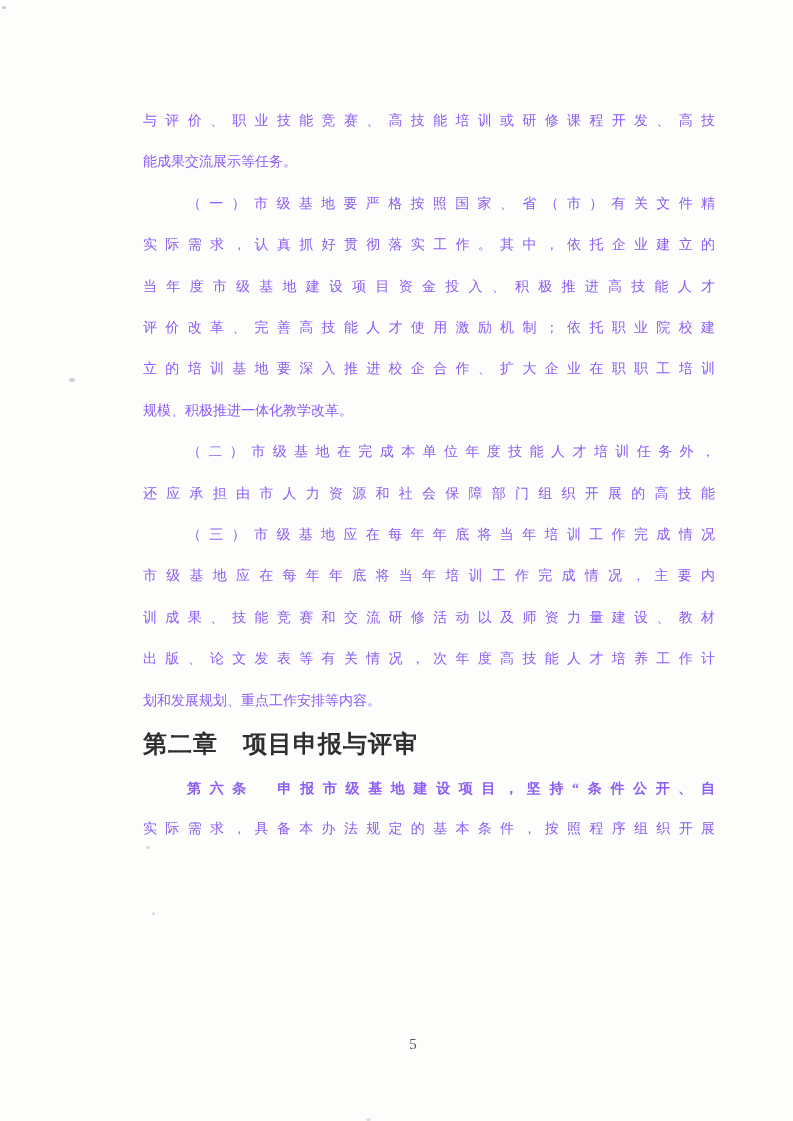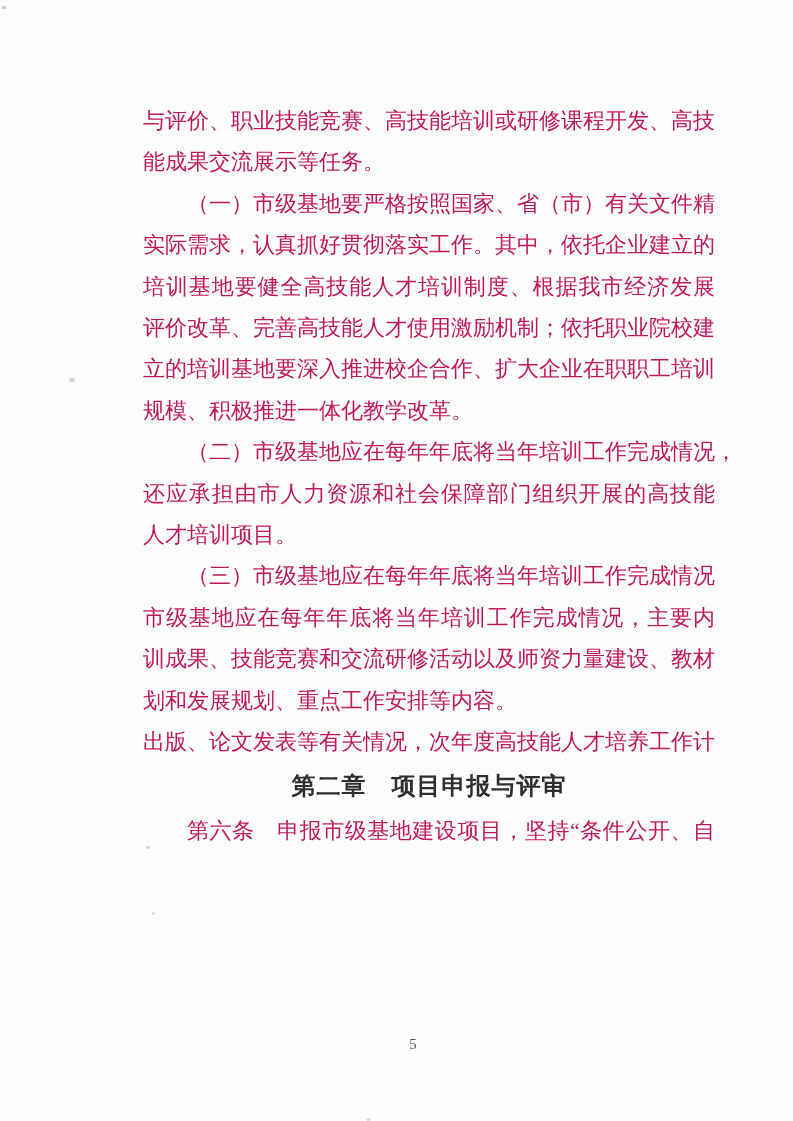--- a/index.html
+++ b/index.html
@@ -16,50 +16,50 @@
     overflow: hidden;
     font-family: "Liberation Serif", "DejaVu Serif", serif;
   }
   .body-col {
     position: absolute;
     left: 143px;
     top: 100px;
     width: 572px;
   }
   .ln {
-    font-size: 22px;
+    font-size: 14px;
     line-height: 41.4px;
-    color: #be185d;
+    color: #8b5cf6;
     text-align: justify;
     text-align-last: justify;
     letter-spacing: 0;
     white-space: nowrap;
   }
   .ln.end {
     text-align: left;
     text-align-last: left;
   }
   .ln.ind {
     text-indent: 44px;
   }
   .chapter {
     margin: 2px 0 0 0;
     font-family: "Liberation Sans", "DejaVu Sans", sans-serif;
     font-weight: 700;
     font-size: 24px;
     line-height: 41px;
     letter-spacing: 1px;
     color: #2e2e2e;
-    text-align: center;
   }
   .ln.sec {
     line-height: 40px;
   }
   .ln.sec.first {
     margin-top: 5px;
+    font-weight: bold;
   }
   .pagenum {
     position: absolute;
     left: 143px;
     top: 1036px;
     width: 540px;
     text-align: center;
     font-size: 15px;
     color: #555555;
     font-family: "Liberation Serif", "DejaVu Serif", serif;
@@ -87,36 +87,36 @@
   <div class="speck s5"></div>
 
   <div class="body-col">
 
     <div class="ln">与评价、职业技能竞赛、高技能培训或研修课程开发、高技</div>
     <div class="ln end">能成果交流展示等任务。</div>
 
 
     <div class="ln ind">（一）市级基地要严格按照国家、省（市）有关文件精</div>
     <div class="ln">实际需求，认真抓好贯彻落实工作。其中，依托企业建立的</div>
-    <div class="ln">培训基地要健全高技能人才培训制度、根据我市经济发展</div>
+    <div class="ln">当年度市级基地建设项目资金投入、积极推进高技能人才</div>
     <div class="ln">评价改革、完善高技能人才使用激励机制；依托职业院校建</div>
     <div class="ln">立的培训基地要深入推进校企合作、扩大企业在职职工培训</div>
     <div class="ln end">规模、积极推进一体化教学改革。</div>
 
-    <div class="ln ind">（二）市级基地应在每年年底将当年培训工作完成情况，</div>
+    <div class="ln ind">（二）市级基地在完成本单位年度技能人才培训任务外，</div>
     <div class="ln">还应承担由市人力资源和社会保障部门组织开展的高技能</div>
-    <div class="ln end">人才培训项目。</div>
 
     <div class="ln ind">（三）市级基地应在每年年底将当年培训工作完成情况</div>
     <div class="ln">市级基地应在每年年底将当年培训工作完成情况，主要内</div>
     <div class="ln">训成果、技能竞赛和交流研修活动以及师资力量建设、教材</div>
+    <div class="ln">出版、论文发表等有关情况，次年度高技能人才培养工作计</div>
     <div class="ln end">划和发展规划、重点工作安排等内容。</div>
-    <div class="ln">出版、论文发表等有关情况，次年度高技能人才培养工作计</div>
 
     <h2 class="chapter">第二章　项目申报与评审</h2>
 
     <div class="ln ind sec first">第六条　申报市级基地建设项目，坚持“条件公开、自</div>
+    <div class="ln sec">实际需求，具备本办法规定的基本条件，按照程序组织开展</div>
 
   </div>
 
   <div class="pagenum">5</div>
 
 </div>
 
 </body></html>

